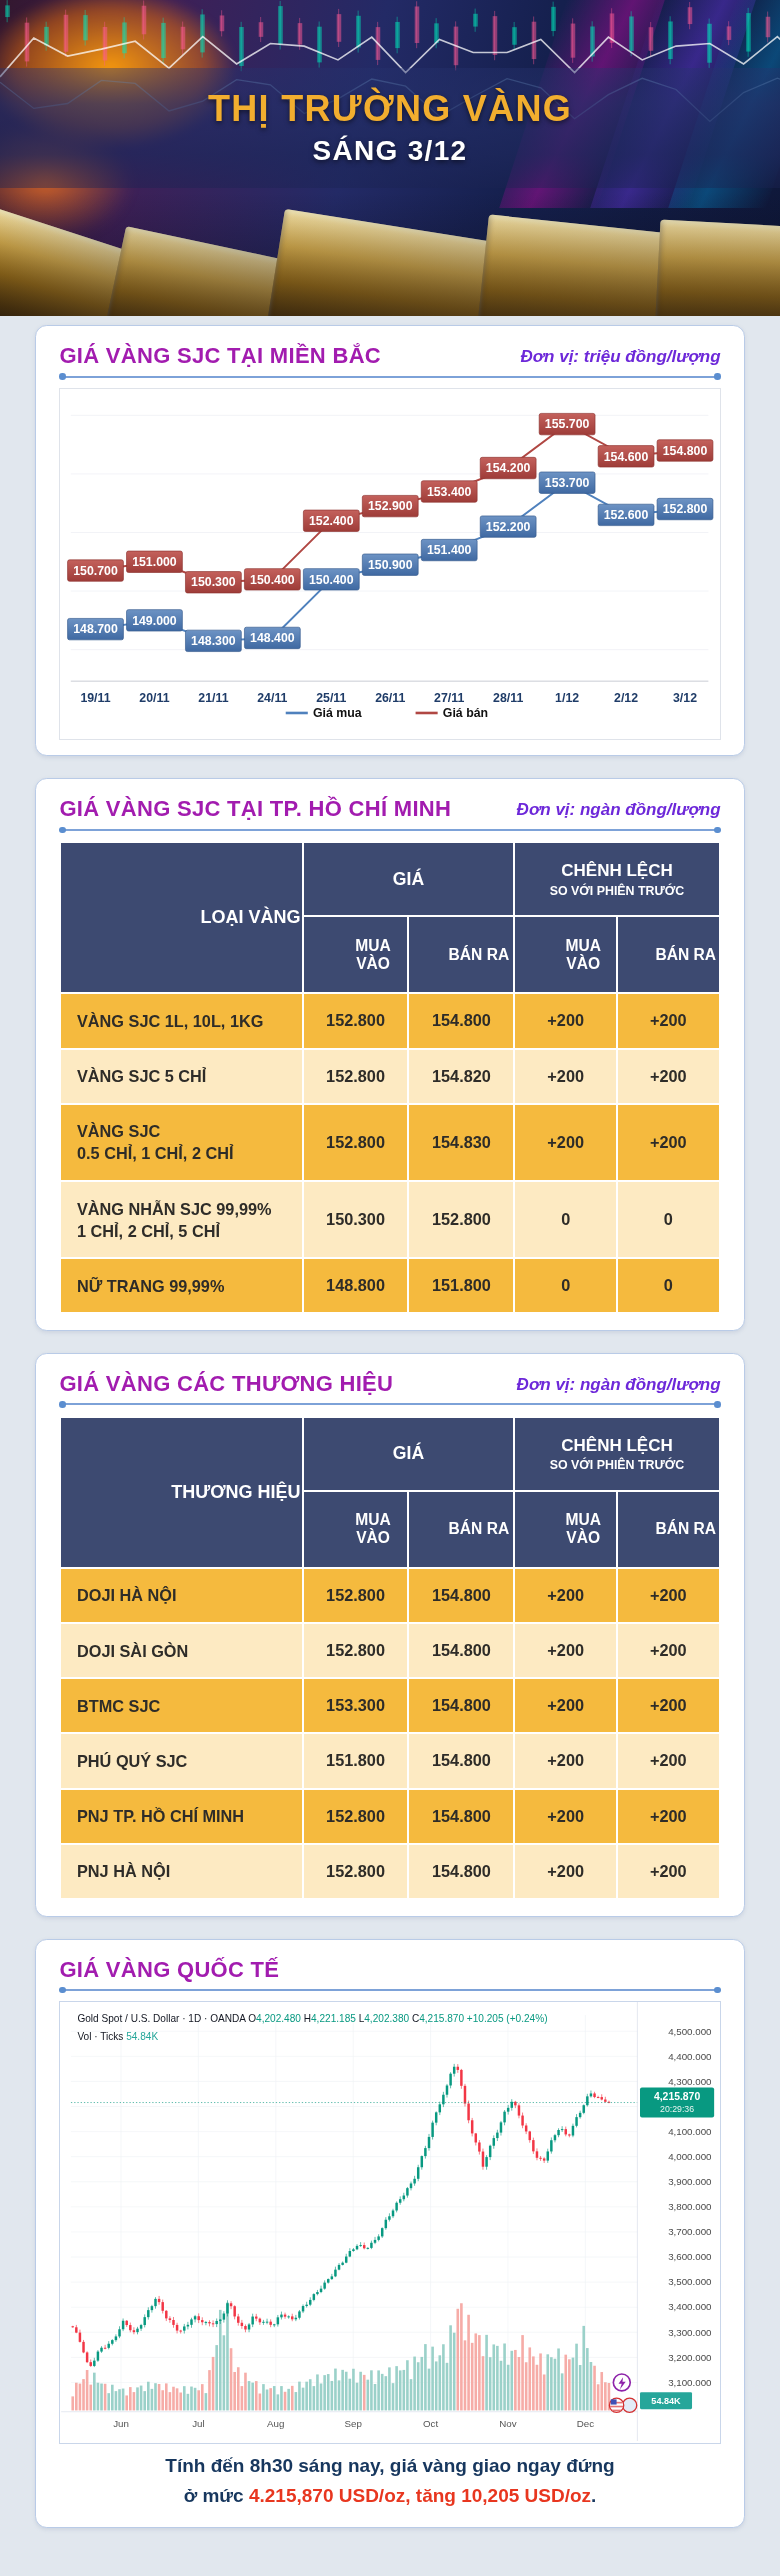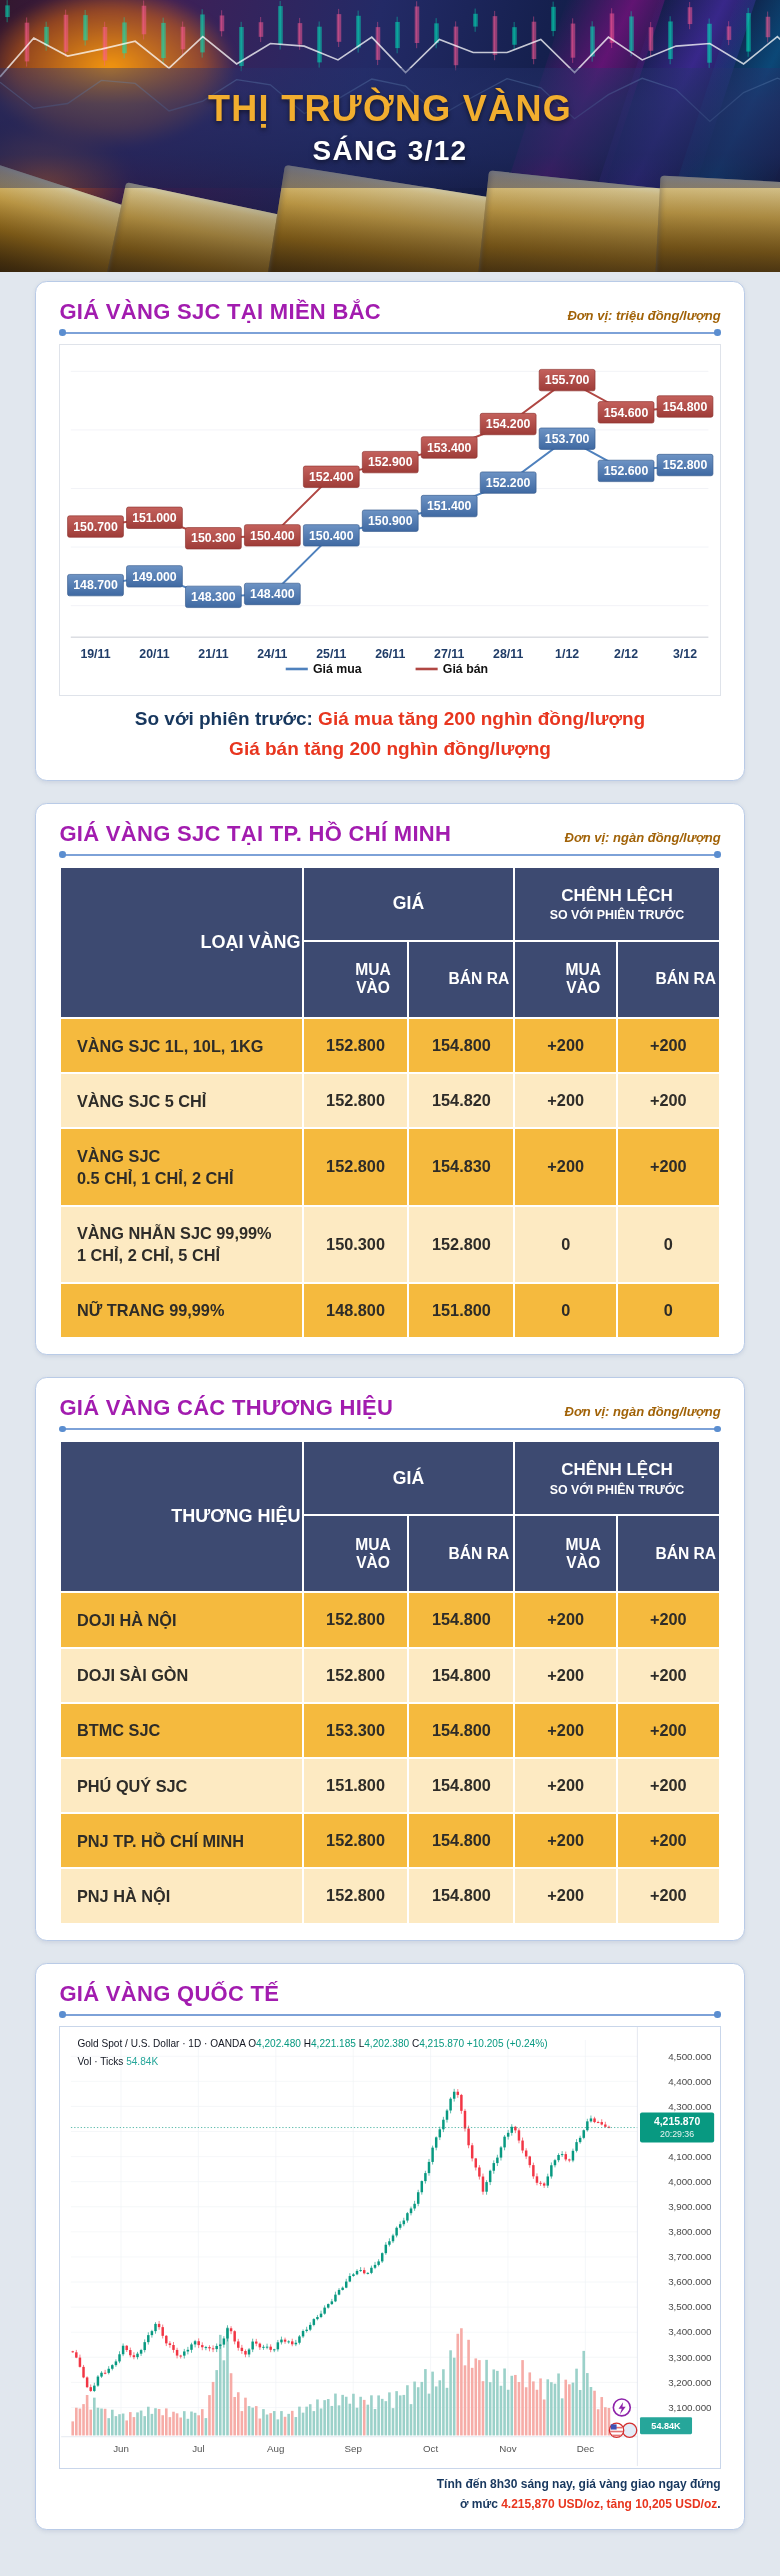--- a/index.html
+++ b/index.html
@@ -3,21 +3,21 @@
 <meta charset="utf-8">
 <style>
   html,body{margin:0;padding:0;}
   body{
     width:780px;height:2576px;overflow:hidden;position:relative;
     background:#e1e7ee;
     font-family:"Liberation Sans",sans-serif;
     -webkit-font-smoothing:antialiased;
   }
   
-  .hero{position:relative;height:272px;overflow:hidden;
+  .hero{position:relative;height:316px;overflow:hidden;
     background:linear-gradient(105deg,#33172e 0%,#3e2057 20%,#232a66 45%,#15204e 65%,#0e1738 100%);}
   .hero .glow-orange{position:absolute;left:-59px;top:-39px;width:338px;height:215px;border-radius:50%;
     background:radial-gradient(closest-side,rgba(255,158,10,.95),rgba(255,120,0,.45) 55%,transparent 75%);filter:blur(3.9px);}
   .hero .glow-orange2{position:absolute;left:-78px;top:98px;width:247px;height:169px;border-radius:50%;
     background:radial-gradient(closest-side,rgba(255,120,30,.75),transparent 70%);filter:blur(6.5px);}
   .hero .streak{position:absolute;top:0;height:208px;width:98px;transform:skewX(-18deg);}
   .hero .s1{left:533px;background:linear-gradient(100deg,transparent,rgba(255,0,200,.33),transparent);}
   .hero .s2{left:624px;background:linear-gradient(100deg,transparent,rgba(120,60,255,.38),transparent);}
   .hero .s3{left:702px;background:linear-gradient(100deg,transparent,rgba(0,180,255,.30),transparent);}
   .hero-deco{position:absolute;left:0;top:0;}
@@ -37,42 +37,42 @@
   .hero-title{font-size:36px;font-weight:bold;letter-spacing:1.3px;color:#f2ae2f;
     text-shadow:0 2px 5.2px rgba(0,0,0,.55);line-height:1.1;}
   .hero-sub{font-size:28px;font-weight:bold;letter-spacing:1.3px;color:#ffffff;
     text-shadow:0 2px 5.2px rgba(0,0,0,.55);margin-top:6.5px;}
   
   .main{padding-top:9px;}
   .card{margin:0 35px 22px;background:#fff;border:1.3px solid #b9cbe7;border-radius:11.7px;
     padding:17px 23.4px 15.6px;box-shadow:0 1.3px 3.9px rgba(120,140,170,.18);}
   .title-row{display:flex;align-items:flex-end;justify-content:space-between;}
   .sec-title{font-size:22px;font-weight:bold;color:#a21caf;letter-spacing:0.3px;}
-  .sec-unit{font-size:13px;font-style:italic;font-weight:bold;color:#a16207;padding-bottom:2px;}
+  .sec-unit{font-size:17px;font-style:italic;font-weight:bold;color:#6d28d9;padding-bottom:2px;}
   .underline{position:relative;height:2px;background:#7da2d8;margin:6.5px 1.3px 10.4px;}
   .underline::before,.underline::after{content:"";position:absolute;top:-2.3px;width:6.5px;height:6.5px;border-radius:50%;background:#5b8ed0;}
   .underline::before{left:-1.3px;} .underline::after{right:-1.3px;}
   .chartbox{border:1px solid #dfe3ea;background:#fff;}
   .note{margin-top:7.8px;text-align:center;font-weight:bold;font-size:19px;line-height:1.6;}
   .note .navy{color:#17375e;} .note .red{color:#e8361f;}
   
   table.price{width:100%;border-collapse:separate;border-spacing:2.6px;margin-top:6.5px;}
   table.price th{background:#3d4a71;color:#fff;font-weight:bold;}
   table.price .th-col1{font-size:18px;text-align:right;}
   table.price .th-group{font-size:17.6px;height:70px;}
   table.price .diff-big{font-size:17px;}
   table.price .diff-small{font-size:12.4px;font-weight:bold;margin-top:2.6px;}
   table.price tr.sub th{font-size:15.6px;height:73px;padding-left:36px;}
   table.price td{text-align:center;font-size:16.3px;font-weight:bold;color:#2e2c28;padding:15.6px 5.2px;margin-left:40px;}
   table.price td.name{text-align:left;padding-left:15.6px;line-height:1.35;}
   table.price tr.gold td{background:#f5ba3e;}
   table.price tr.cream td{background:#fdeac2;}
   
   .tvbox{border:1px solid #c9d6ea;background:#fff;}
-  .note2{margin-top:6.5px;text-align:right;font-weight:bold;font-size:12px;line-height:1.6;}
+  .note2{margin-top:6.5px;text-align:center;font-weight:bold;font-size:19px;line-height:1.6;}
 </style>
 </head>
 <body>
 
 <div class="hero">
   <div class="glow-orange"></div>
   <div class="glow-orange2"></div>
   <div class="streak s1"></div>
   <div class="streak s2"></div>
   <div class="streak s3"></div>
@@ -263,28 +263,20 @@
             <text x="869.2" y="482" font-family="&quot;Liberation Sans&quot;,sans-serif" fill="#1f3c68" font-size="19" font-weight="bold" text-anchor="middle">2/12</text>
             <text x="960" y="482" font-family="&quot;Liberation Sans&quot;,sans-serif" fill="#1f3c68" font-size="19" font-weight="bold" text-anchor="middle">3/12</text>
           </g>
           <g>
             <line x1="345" y1="499" x2="379" y2="499" stroke="#4f81bd" stroke-width="4"></line>
             <text x="387" y="505" font-family="&quot;Liberation Sans&quot;,sans-serif" fill="#111" font-size="19" font-weight="bold">Giá mua</text>
             <line x1="545" y1="499" x2="579" y2="499" stroke="#b04743" stroke-width="4"></line>
             <text x="587" y="505" font-family="&quot;Liberation Sans&quot;,sans-serif" fill="#111" font-size="19" font-weight="bold">Giá bán</text>
           </g>
         </svg>
-    </div>
-    <div class="note">
-      <div>
-        <span class="navy">So với phiên trước: </span><span class="red">Giá mua tăng 200 nghìn đồng/lượng</span>
-      </div>
-      <div>
-        <span class="red">Giá bán tăng 200 nghìn đồng/lượng</span>
-      </div>
     </div>
   </div>
 
   <div class="card">
     <div class="title-row">
       <div class="sec-title">GIÁ VÀNG SJC TẠI TP. HỒ CHÍ MINH</div>
       <div class="sec-unit">Đơn vị: ngàn đồng/lượng</div>
     </div>
     <div class="underline"></div>
     <table class="price">

